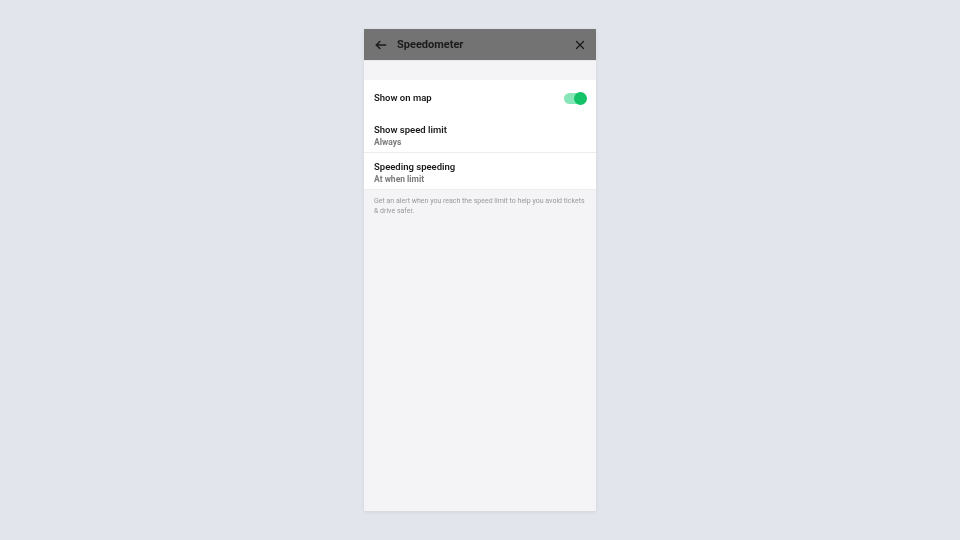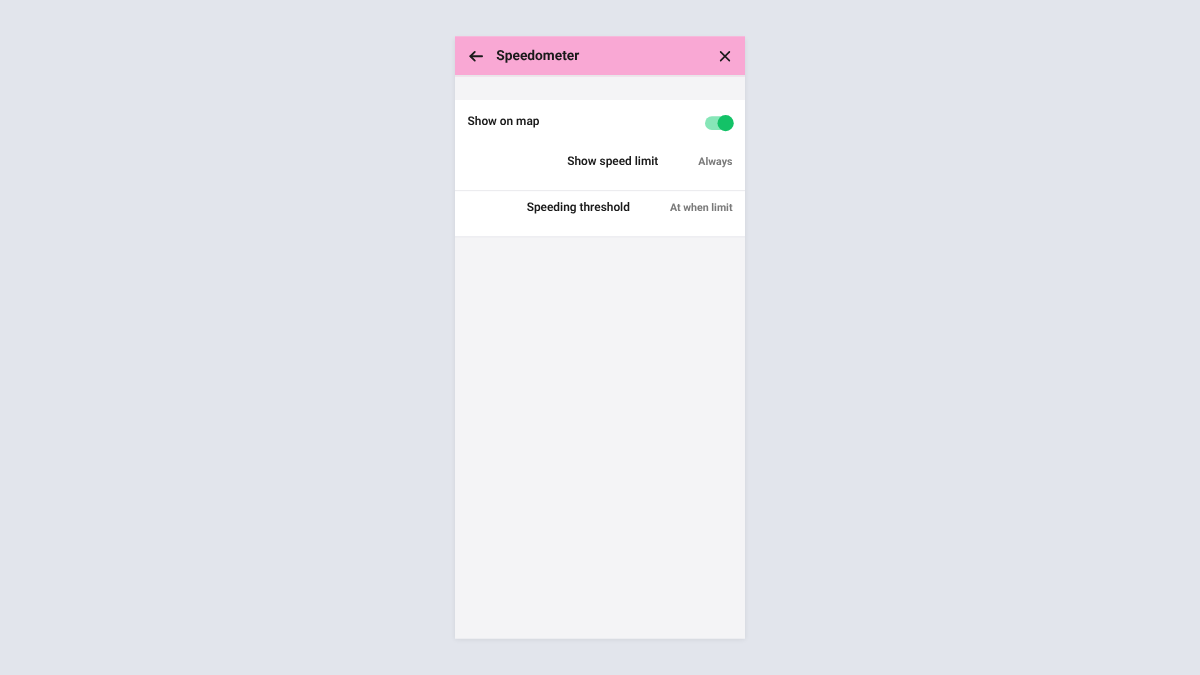--- a/index.html
+++ b/index.html
@@ -17,21 +17,21 @@
     .phone {
       width: 232px;
       height: 482px;
       background: #f4f4f6;
       box-shadow: 0 1px 4px rgba(0,0,0,0.08);
       display: flex;
       flex-direction: column;
     }
     .header {
       height: 32px;
-      background: #f9a8d4;
+      background: #737373;
       display: flex;
       align-items: center;
       padding: 0 10px;
       border-bottom: 1px solid #e7e7e9;
     }
     .back-icon svg { display: block; width: 14px; height: 14px; }
     .close-icon svg { display: block; width: 12px; height: 12px; }
     .title {
       margin-left: 9px;
       font-size: 11px;
@@ -39,24 +39,23 @@
       color: #1a1a1a;
       flex: 1;
     }
     .gap-top { height: 19px; }
     .row {
       background: #ffffff;
       padding: 8px 10px;
       display: flex;
       align-items: center;
       justify-content: space-between;
-      gap: 32px;
     }
     .row-single { height: 36px; }
-    .row-multi { height: 36px; flex-direction: row; align-items: flex-start; justify-content: flex-end; }
+    .row-multi { height: 36px; flex-direction: column; align-items: flex-start; justify-content: space-between; }
     .label {
       font-size: 9.5px;
       font-weight: 600;
       color: #1a1a1a;
       line-height: 1.3;
     }
     .sublabel {
       font-size: 8.5px;
       color: #7a7a7a;
       line-height: 1.3;
@@ -125,19 +124,20 @@
   </div>
 
 
   <div class="row row-multi">
     <span class="label">Show speed limit</span>
     <span class="sublabel">Always</span>
   </div>
   <div class="divider"></div>
 
   <div class="row row-multi">
-    <span class="label">Speeding threshold</span>
+    <span class="label">Speeding speeding</span>
     <span class="sublabel">At when limit</span>
   </div>
   <div class="divider"></div>
 
 
+  <div class="helper-text">Get an alert when you reach the speed limit to help you avoid tickets &amp; drive safer.</div>
 </div>
 
 </body></html>

